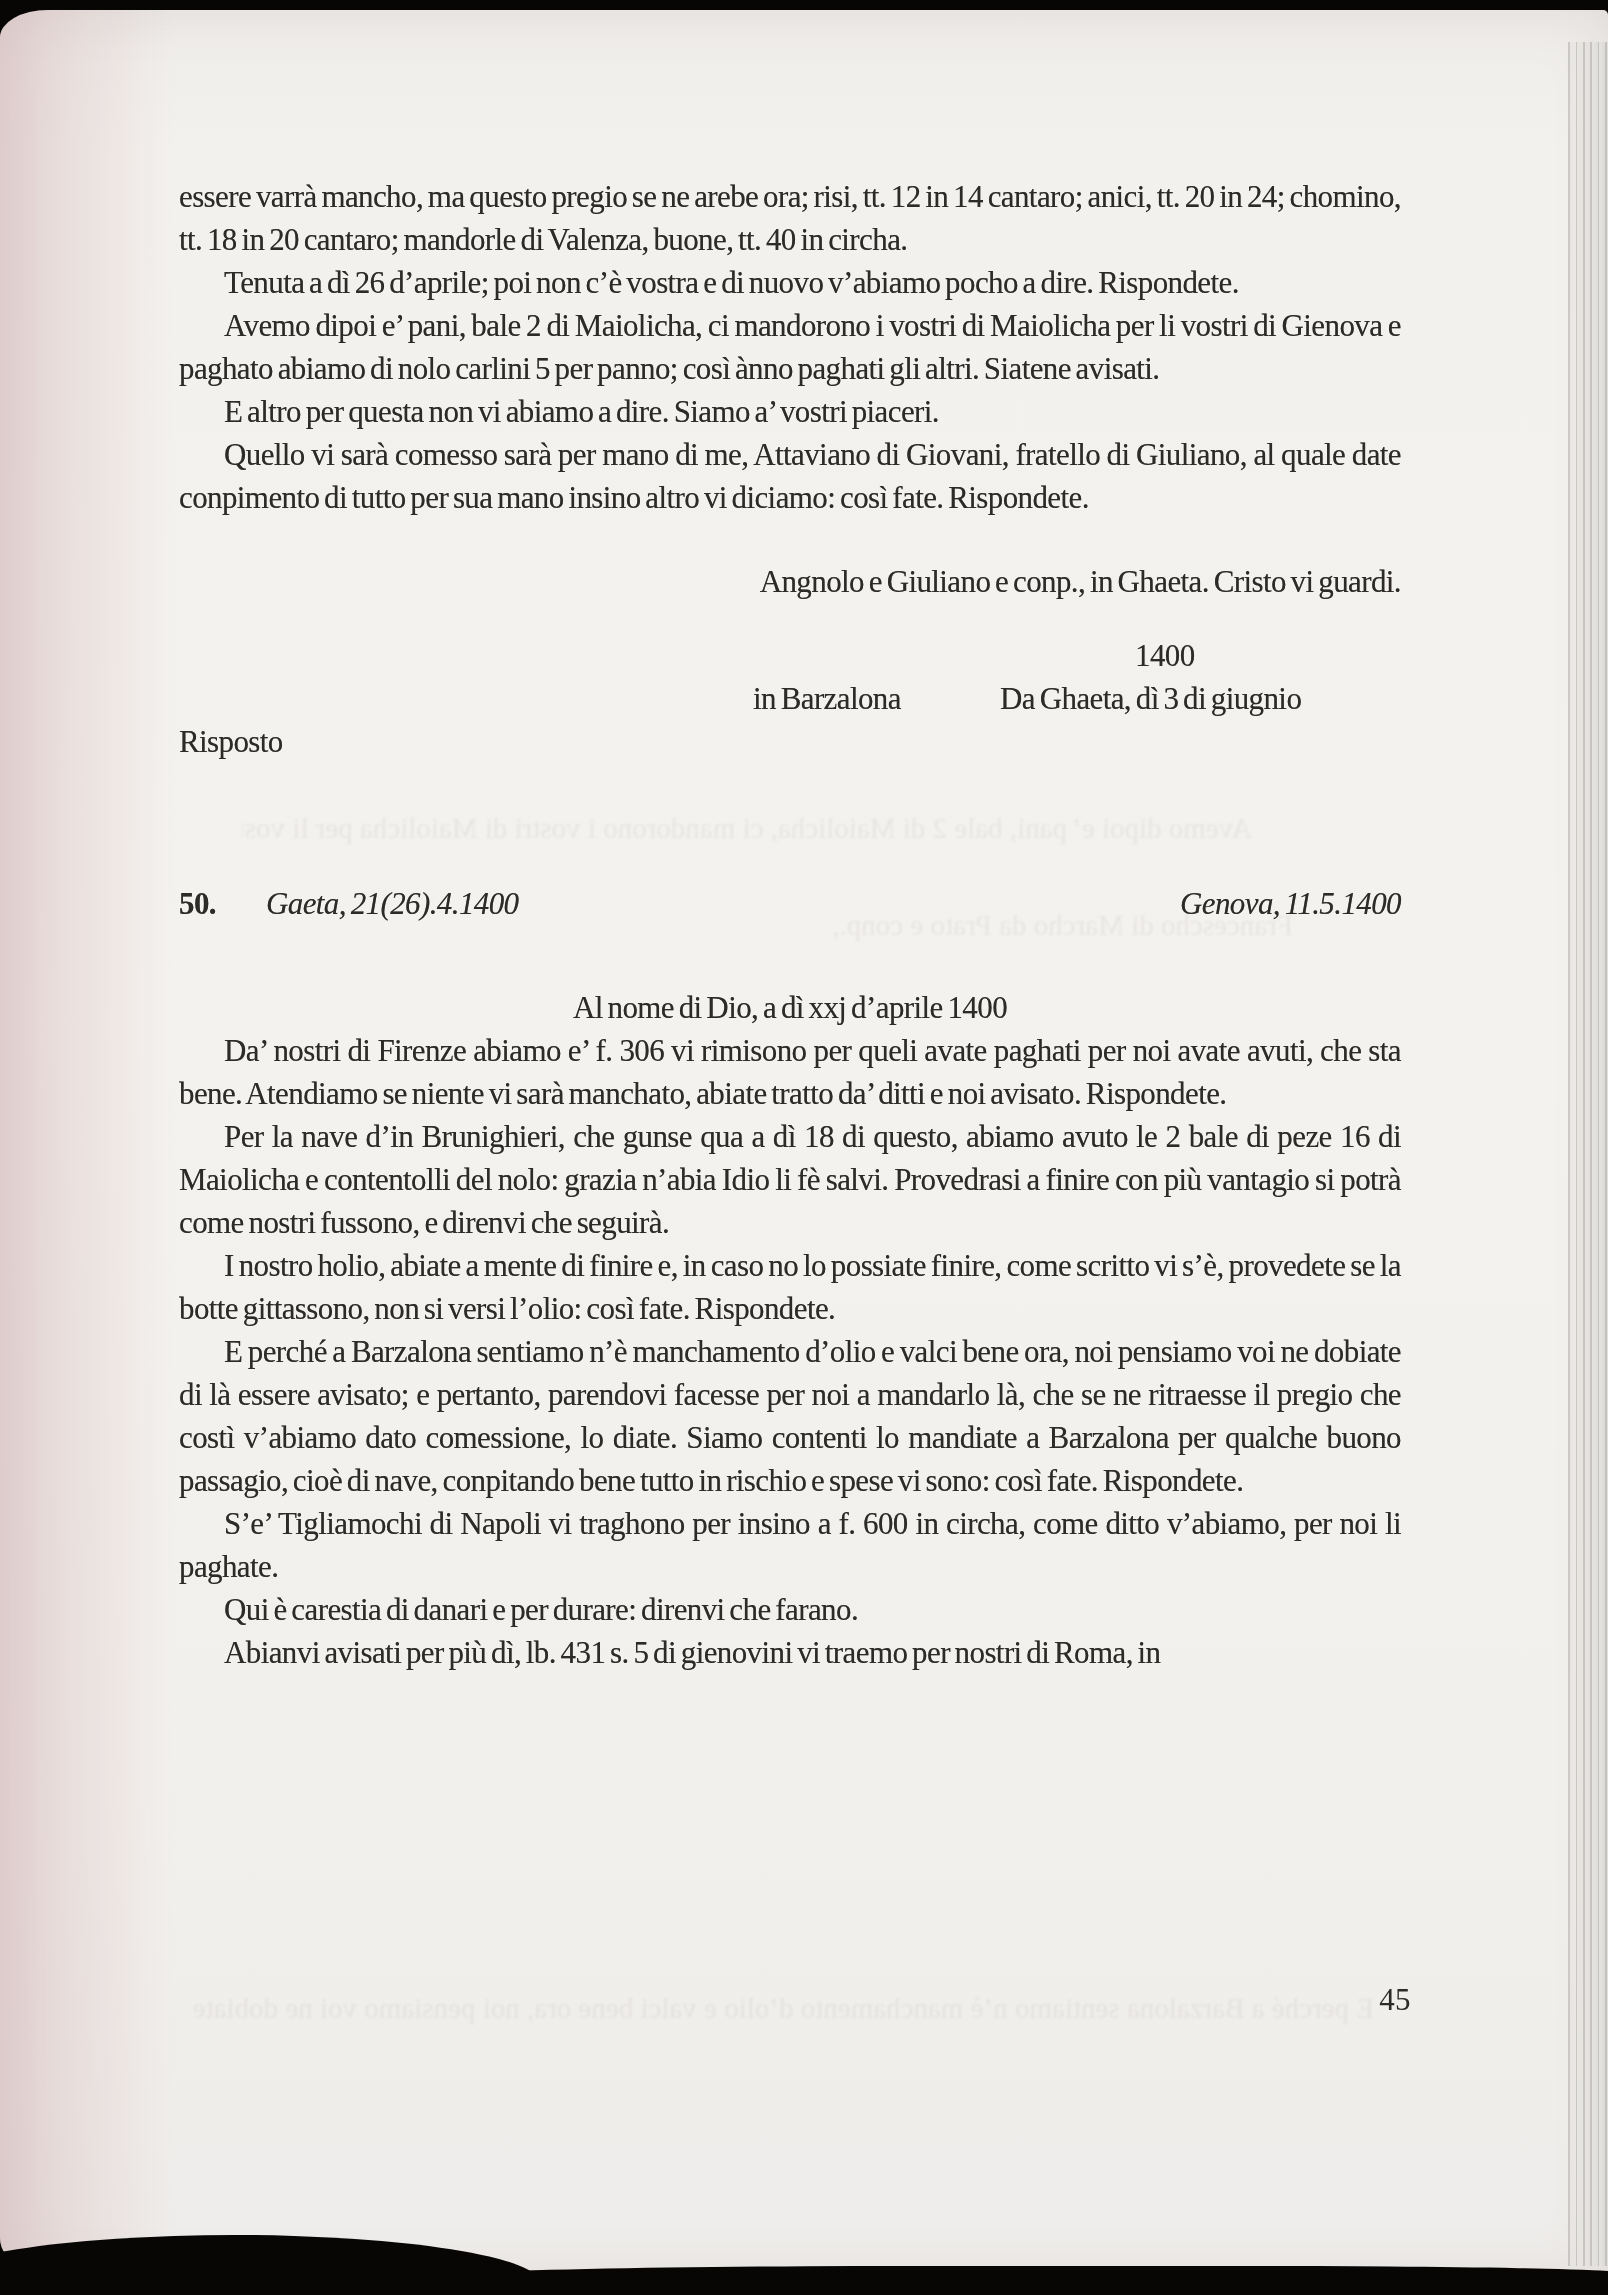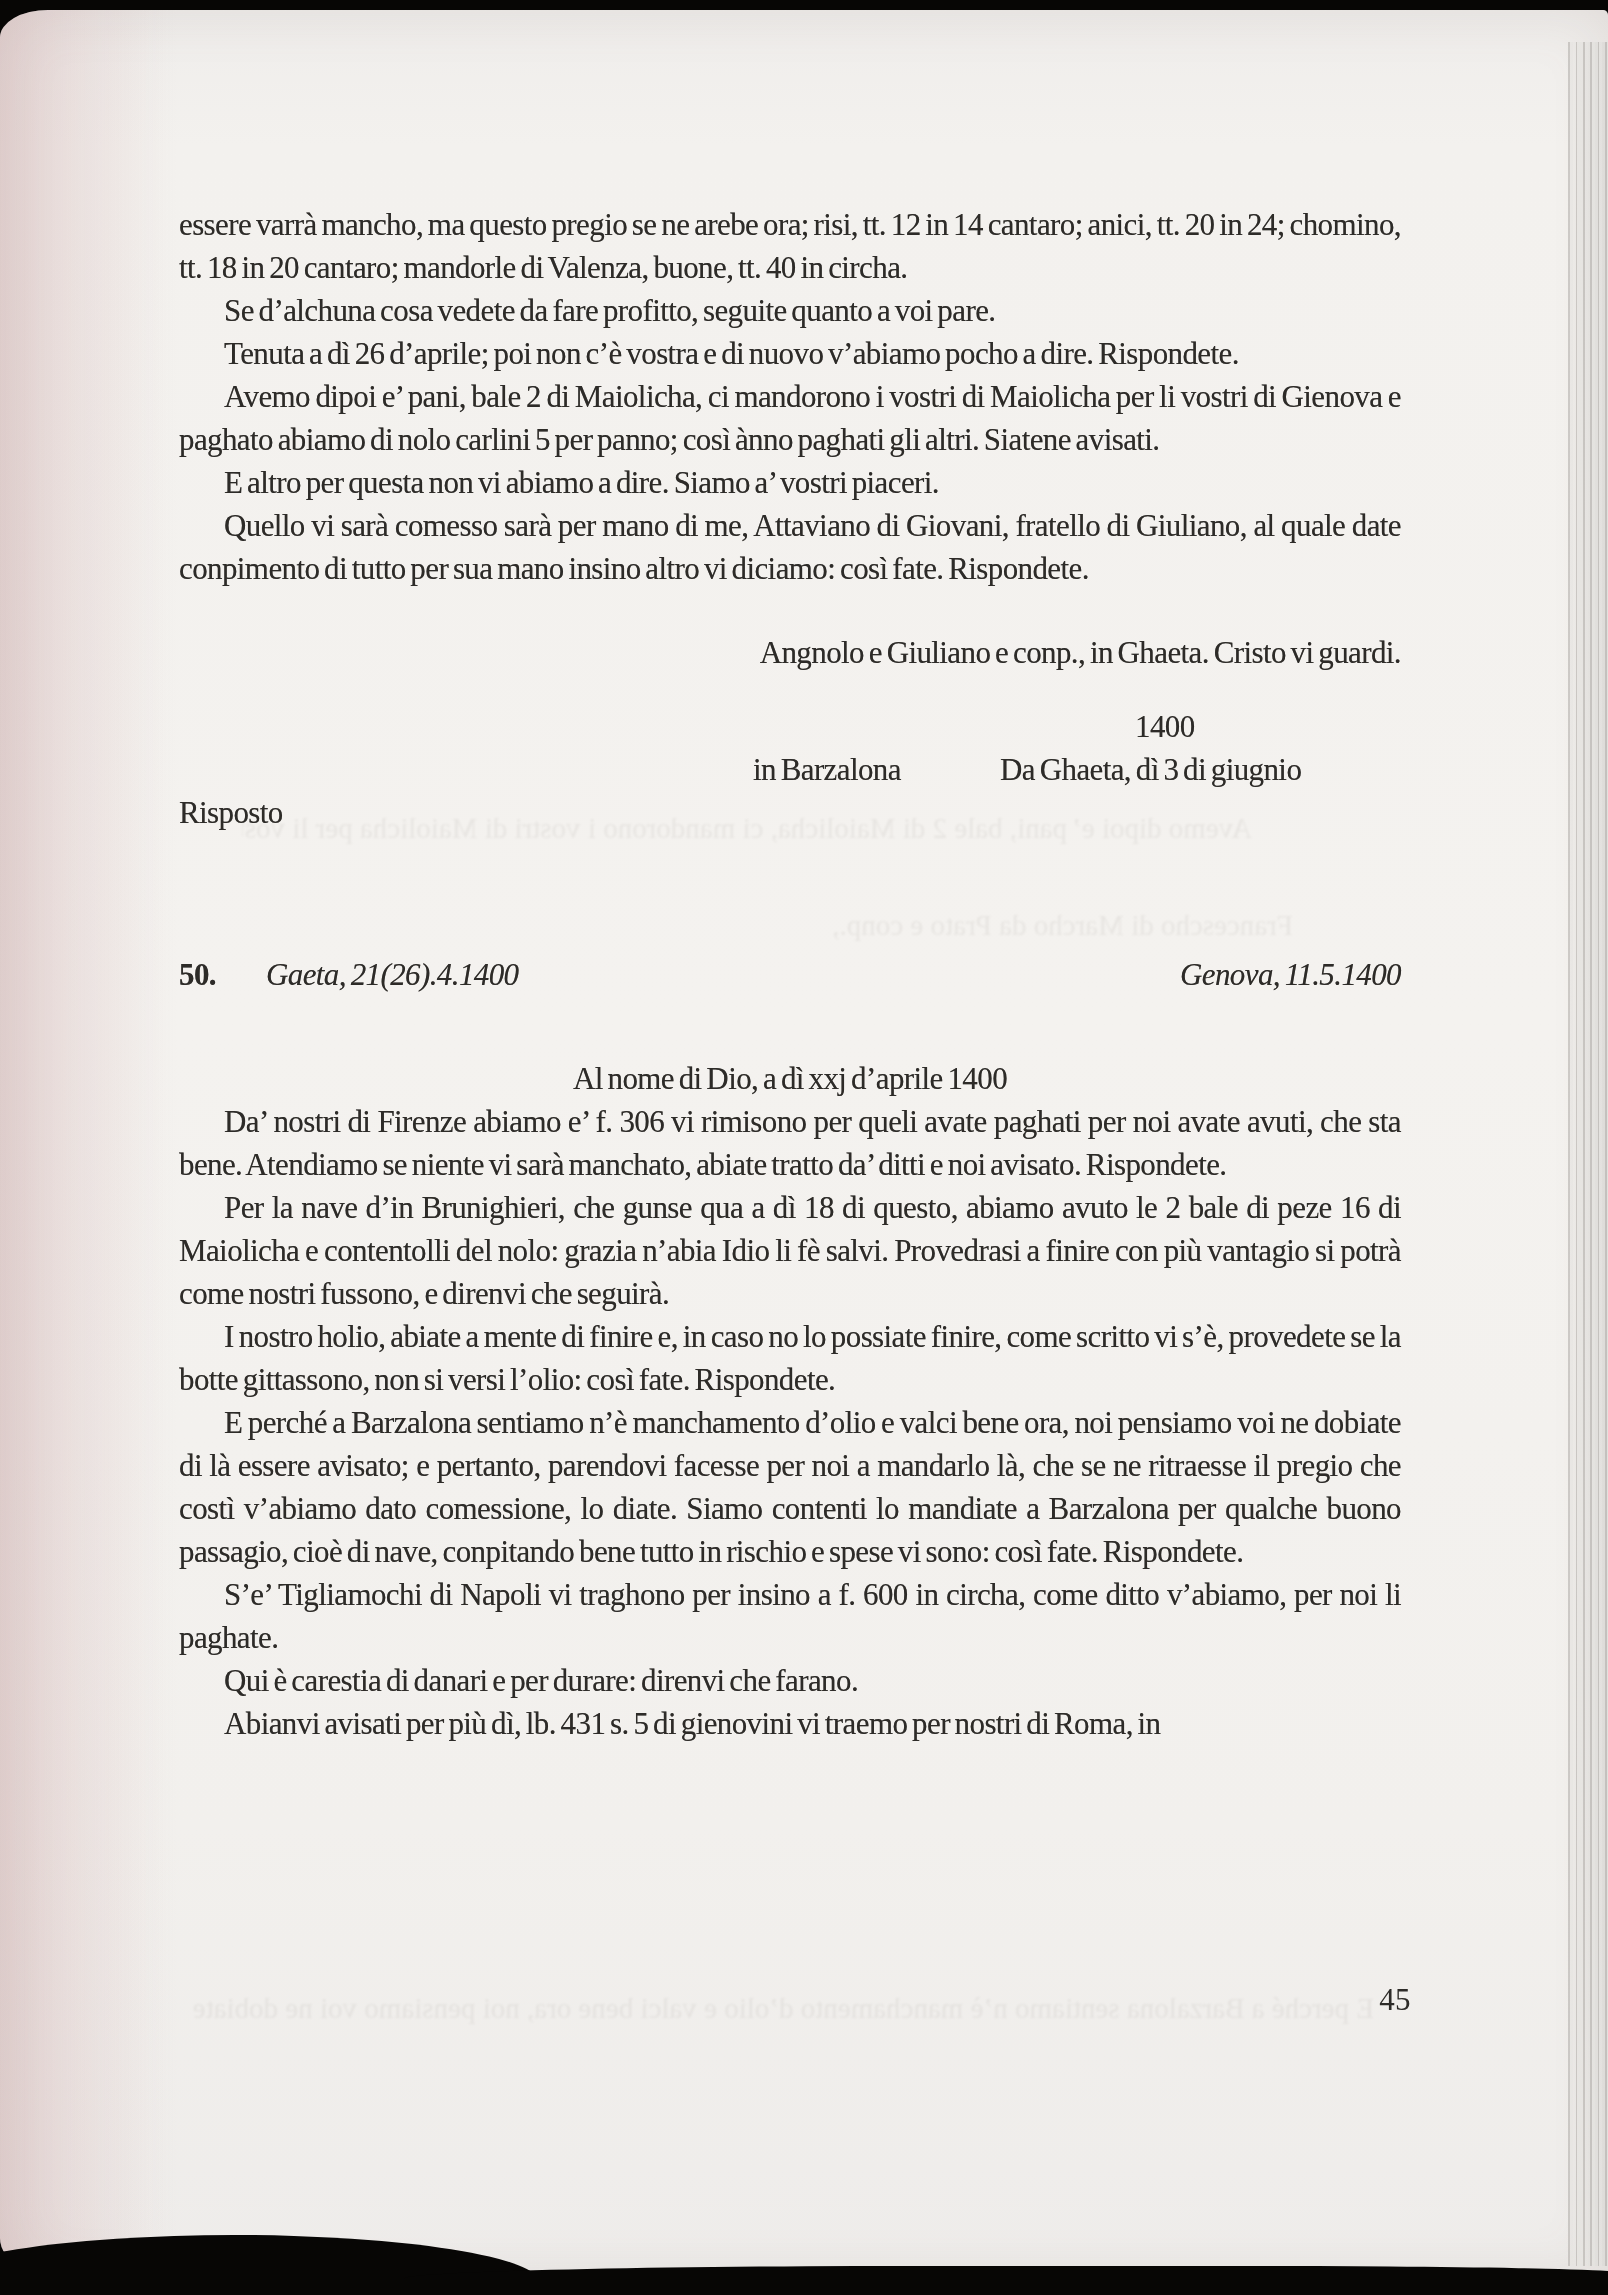--- a/index.html
+++ b/index.html
@@ -80,21 +80,20 @@
   .textblock {
     position: absolute;
     left: 179px; top: 165px;
     width: 1222px;
     font-size: 31px;
     line-height: 43px;
     letter-spacing: -0.6px;
     word-spacing: -2.4px;
     color: #2d2b28;
     text-shadow: 0 0 0.6px rgba(45,43,40,0.55);
-    margin-top: 28px;
   }
   .textblock p {
     margin: 0;
     text-align: justify;
     hyphens: auto;
   }
   .textblock p.indent { text-indent: 45px; }
 
   .closing {
     margin-top: 41px;
@@ -142,21 +141,20 @@
     <div class="gutter-shade"></div>
 
     <div class="ghost" style="top: 799px; left: 242px; width: 1010px;">Avemo dipoi e’ pani, bale 2 di Maiolicha, ci mandorono i vostri di Maiolicha per li vostri di Gienova e paghato abiamo di nolo carlini 5 per panno; così ànno paghati gli altri. Siatene avisati.</div>
     <div class="ghost" style="top: 896px; left: 226px; width: 1067px;">Francescho di Marcho da Prato e conp.,</div>
     <div class="ghost" style="top: 1979px; left: 194px; width: 1180px;">E perché a Barzalona sentiamo n’è manchamento d’olio e valci bene ora, noi pensiamo voi ne dobiate di là essere avisato; e pertanto, parendovi facesse per noi a mandarlo là, che se ne ritraesse il pregio che costì v’abiamo dato comessione, lo diate. Siamo contenti lo mandiate a Barzalona per qualche buono passagio, cioè di nave, conpitando bene tutto in rischio e spese vi sono: così fate. Rispondete.</div>
 
     <div class="textblock">
 
       <section>
         <p>essere varrà mancho, ma questo pregio se ne arebe ora; risi, tt. 12 in 14 cantaro; anici, tt. 20 in 24; chomino, tt. 18 in 20 cantaro; mandorle di Valenza, buone, tt. 40 in circha.</p>
-        <p class="indent">Se d’alchuna cosa vedete da fare profitto, seguite quanto a voi pare.</p>
         <p class="indent">Tenuta a dì 26 d’aprile; poi non c’è vostra e di nuovo v’abiamo pocho a dire. Rispondete.</p>
         <p class="indent">Avemo dipoi e’ pani, bale 2 di Maiolicha, ci mandorono i vostri di Maiolicha per li vostri di Gienova e paghato abiamo di nolo carlini 5 per panno; così ànno paghati gli altri. Siatene avisati.</p>
         <p class="indent">E altro per questa non vi abiamo a dire. Siamo a’ vostri piaceri.</p>
         <p class="indent">Quello vi sarà comesso sarà per mano di me, Attaviano di Giovani, fratello di Giuliano, al quale date conpimento di tutto per sua mano insino altro vi diciamo: così fate. Rispondete.</p>
 
         <div class="closing">Angnolo e Giuliano e conp., in Ghaeta. Cristo vi guardi.</div>
 
         <div class="addr">
           <div class="addr-row">
             <span class="addr-year">1400</span>

